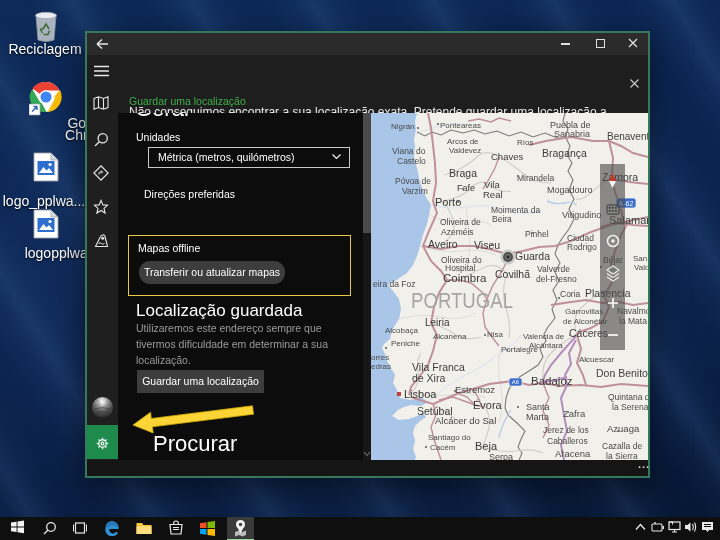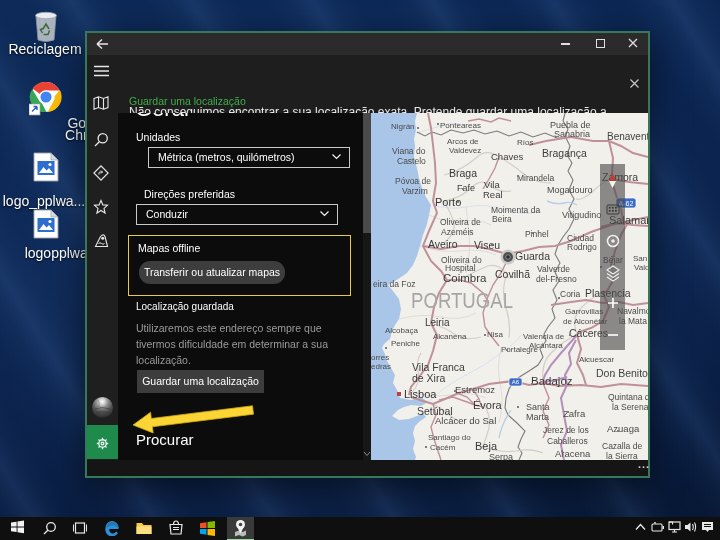--- a/index.html
+++ b/index.html
@@ -113,33 +113,27 @@
 <div class="abs" style="left:118px;top:113px;width:245px;height:347px;background:#0c0c0c;overflow:hidden;color:#fff;font-size:10.5px;padding-left:8px;">
       <div style="position:absolute;left:17px;top:-17px;font-size:22px;">Geral</div>
       <div style="position:absolute;left:18px;top:18px;">Unidades</div>
       <div style="position:absolute;left:18px;top:34px;width:202px;height:21px;border:1.5px solid #c9c9c9;box-sizing:border-box;background:#0c0c0c;margin-left:12px;">
         <div style="position:absolute;left:9px;top:3px;">Métrica (metros, quilómetros)</div>
         <svg style="position:absolute;right:8px;top:6px" width="9" height="6" viewBox="0 0 9 6">
           <path d="M0.5 0.5 L4.5 4.5 L8.5 0.5" stroke="#f2f2f2" stroke-width="1.2" fill="none"></path>
         </svg>
       </div>
       <div style="position:absolute;left:26px;top:75px;">Direções preferidas</div>
-      <div style="position:absolute;left:18px;top:91px;width:202px;height:21px;border:1.5px solid #c9c9c9;box-sizing:border-box;background:#0c0c0c;">
-        <div style="position:absolute;left:9px;top:3px;">Conduzir</div>
-        <svg style="position:absolute;right:8px;top:6px" width="9" height="6" viewBox="0 0 9 6">
-          <path d="M0.5 0.5 L4.5 4.5 L8.5 0.5" stroke="#f2f2f2" stroke-width="1.2" fill="none"></path>
-        </svg>
-      </div>
       <div style="position:absolute;left:10px;top:122px;width:223px;height:61px;border:1.5px solid #e8ca45;box-sizing:border-box;"></div>
       <div style="position:absolute;left:20px;top:129px;">Mapas offline</div>
       <div style="position:absolute;left:21px;top:148px;width:146px;height:23px;background:#3d3d3d;text-align:center;line-height:23px;border-radius:11px;">Transferir ou atualizar mapas</div>
-      <div style="position:absolute;left:18px;top:188px;font-size:10px;">Localização guardada</div>
+      <div style="position:absolute;left:18px;top:188px;font-size:17px;">Localização guardada</div>
       <div style="position:absolute;left:18px;top:207px;width:210px;color:#9b9b9b;line-height:16px;">Utilizaremos este endereço sempre que tivermos dificuldade em determinar a sua localização.</div>
       <div style="position:absolute;left:19px;top:257px;width:127px;height:23px;background:#3d3d3d;text-align:center;line-height:23px;">Guardar uma localização</div>
-      <div style="position:absolute;left:18px;top:318px;font-size:15px;">Procurar</div>
+      <div style="position:absolute;left:35px;top:318px;font-size:22px;">Procurar</div>
     </div>
 <div class="abs" style="left:363px;top:113px;width:8px;height:347px;background:#171717;"></div>
 <div class="abs" style="left:363px;top:113px;width:8px;height:120px;background:#4a4a4a;"></div>
 <svg class="abs" style="left:363px;top:451px" width="8" height="6" viewBox="0 0 8 6">
 <path d="M1 1 L4 4.5 L7 1" stroke="#888" stroke-width="1" fill="none"></path>
     </svg>
 <svg class="abs" style="left:371px;top:113px" width="277" height="347" viewBox="0 0 277 347">
       <rect x="0" y="0" width="277" height="347" fill="#f2f0eb"></rect>
       <polygon points="46,0 44,8 45,17 43,26 44,33 43,44 46,55 48,65 51,75 55,84 60,92 58,102 56,111 52,122 49,133 46,143 42,152 36,160 24,168 17,172 22,178 28,186 30,196 28,206 24,212 21,218 19,226 13,231 11,235 14,241 16,248 20,255 24,262 22,270 26,277 29,285 40,287 50,284 57,289 50,293 40,292 33,294 27,297 21,303 28,307 38,306 46,303 52,300 55,304 49,308 44,313 42,320 44,328 42,336 45,344 44,347 0,347 0,0" fill="#a9c5e8"></polygon>
       <g stroke="#d3dff2" stroke-width="0.9" fill="none">

